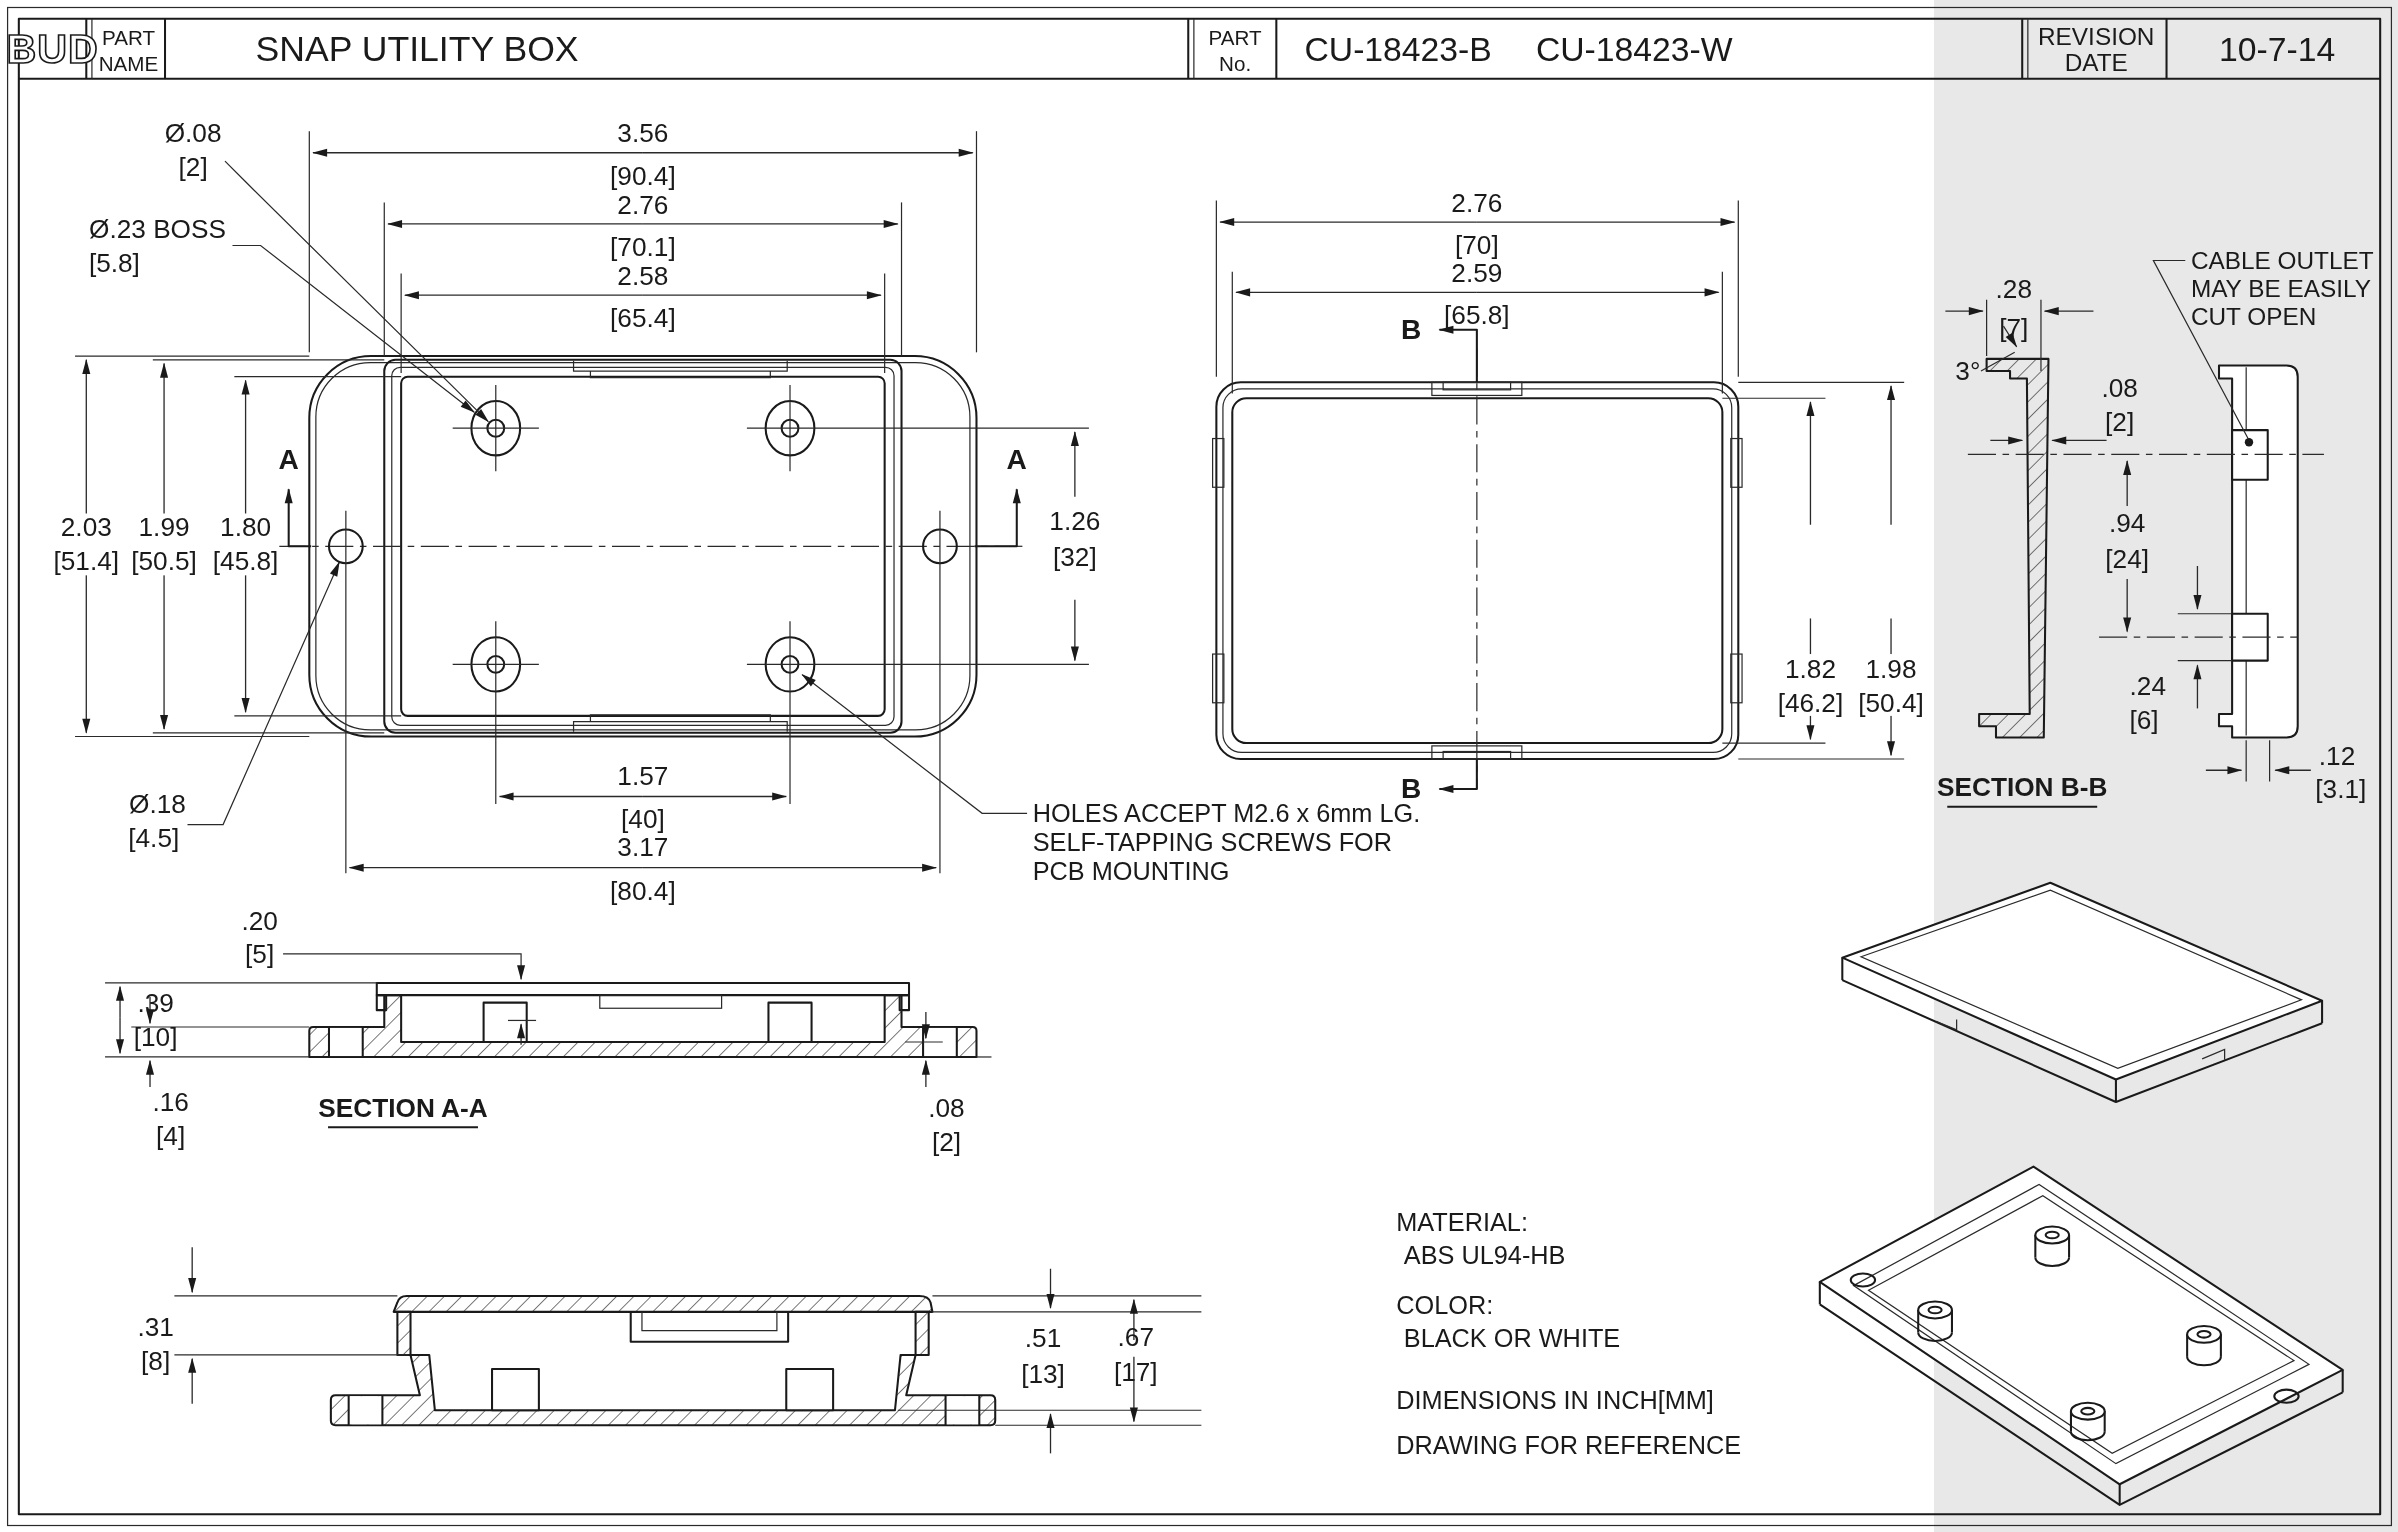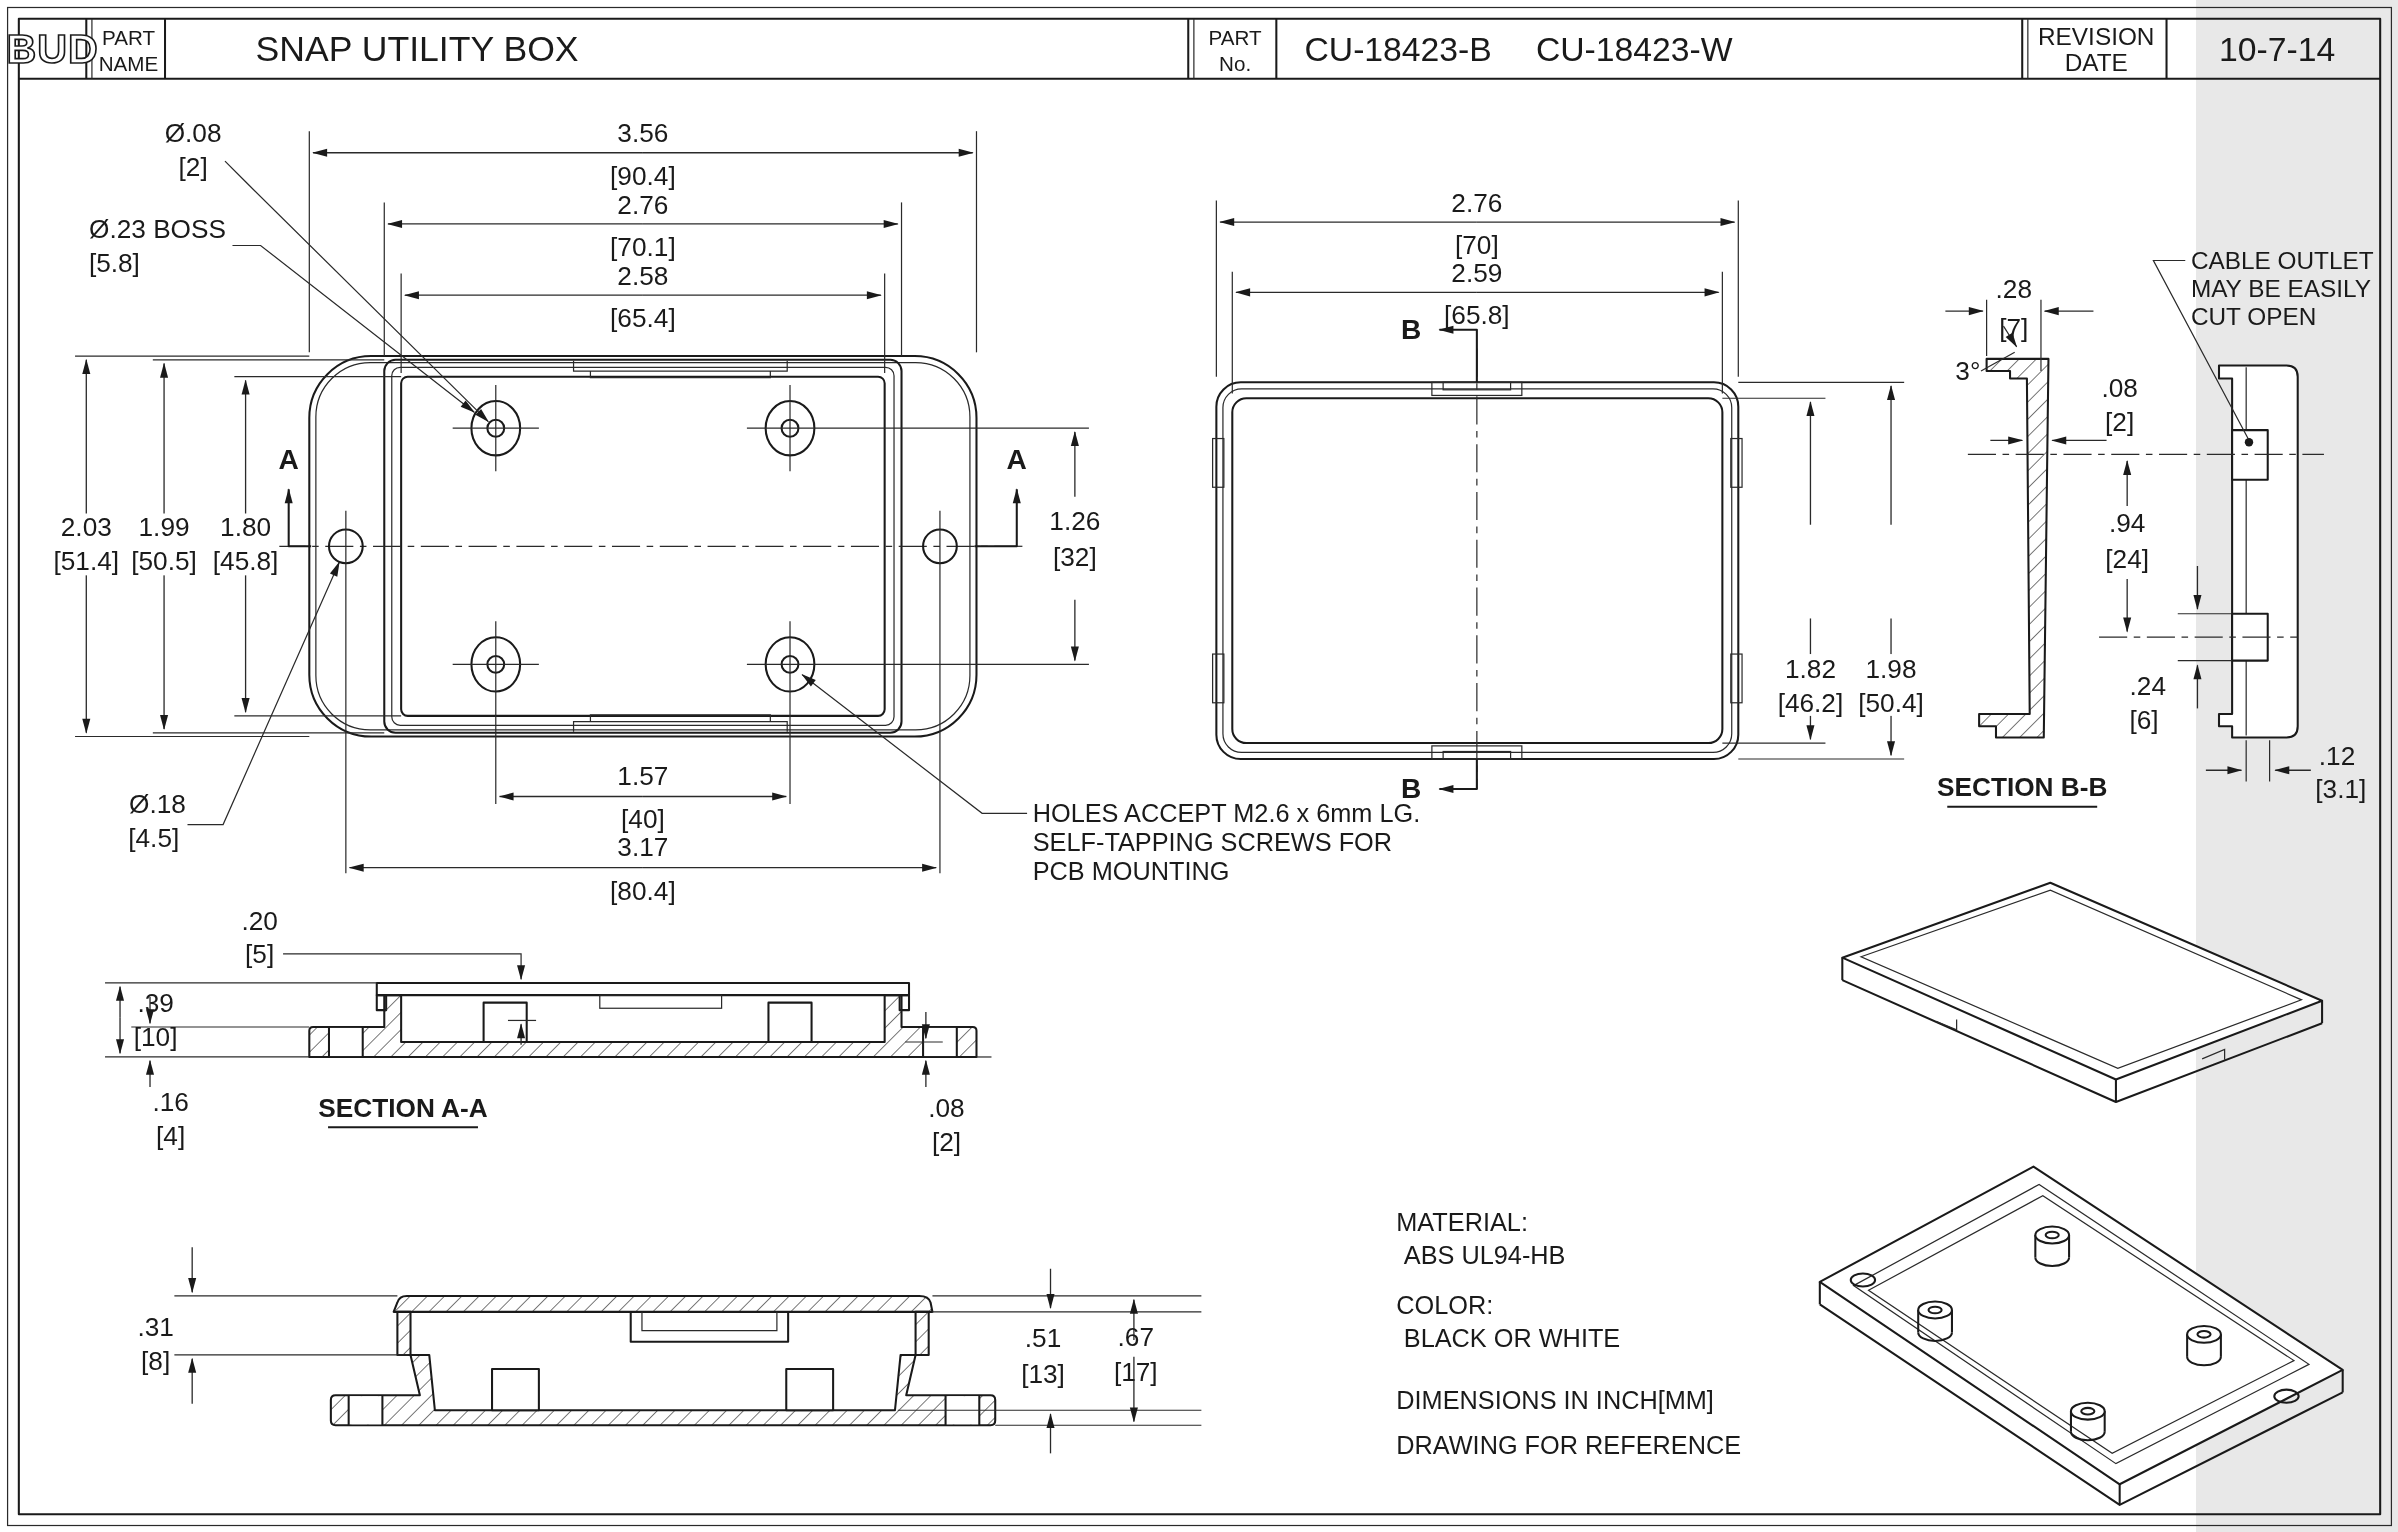--- a/index.html
+++ b/index.html
@@ -1,16 +1,16 @@
 <!DOCTYPE html>
 <html style="font-size:15px"><head>
 <meta charset="utf-8">
 <style>
   html,body{margin:0;padding:0;background:#e8e8e8;}
-  .sheet{position:relative;width:2196px;height:1533px;background:#ffffff;font-family:"Liberation Sans",sans-serif;}
+  .sheet{position:relative;width:1934px;height:1533px;background:#ffffff;font-family:"Liberation Sans",sans-serif;}
   svg{position:absolute;left:0;top:0;}
   svg text{font-family:"Liberation Sans",sans-serif;fill:#1a1a1a;}
   .ln{stroke:#1a1a1a;stroke-width:2.2;fill:none;stroke-linejoin:round;}
   .lnf{stroke:#1a1a1a;stroke-width:2.2;fill:#ffffff;stroke-linejoin:round;}
   .thin{stroke:#2a2a2a;stroke-width:1.3;fill:none;}
   .dim{stroke:#2a2a2a;stroke-width:1.4;fill:none;}
   .cl{stroke:#2a2a2a;stroke-width:1.3;fill:none;stroke-dasharray:30 7 7 7;}
   .hatch{fill:url(#hatch);stroke:#1a1a1a;stroke-width:2.2;stroke-linejoin:round;}
   .wbg{fill:#ffffff;stroke:none;}
   .t28{font-size:28px;}

